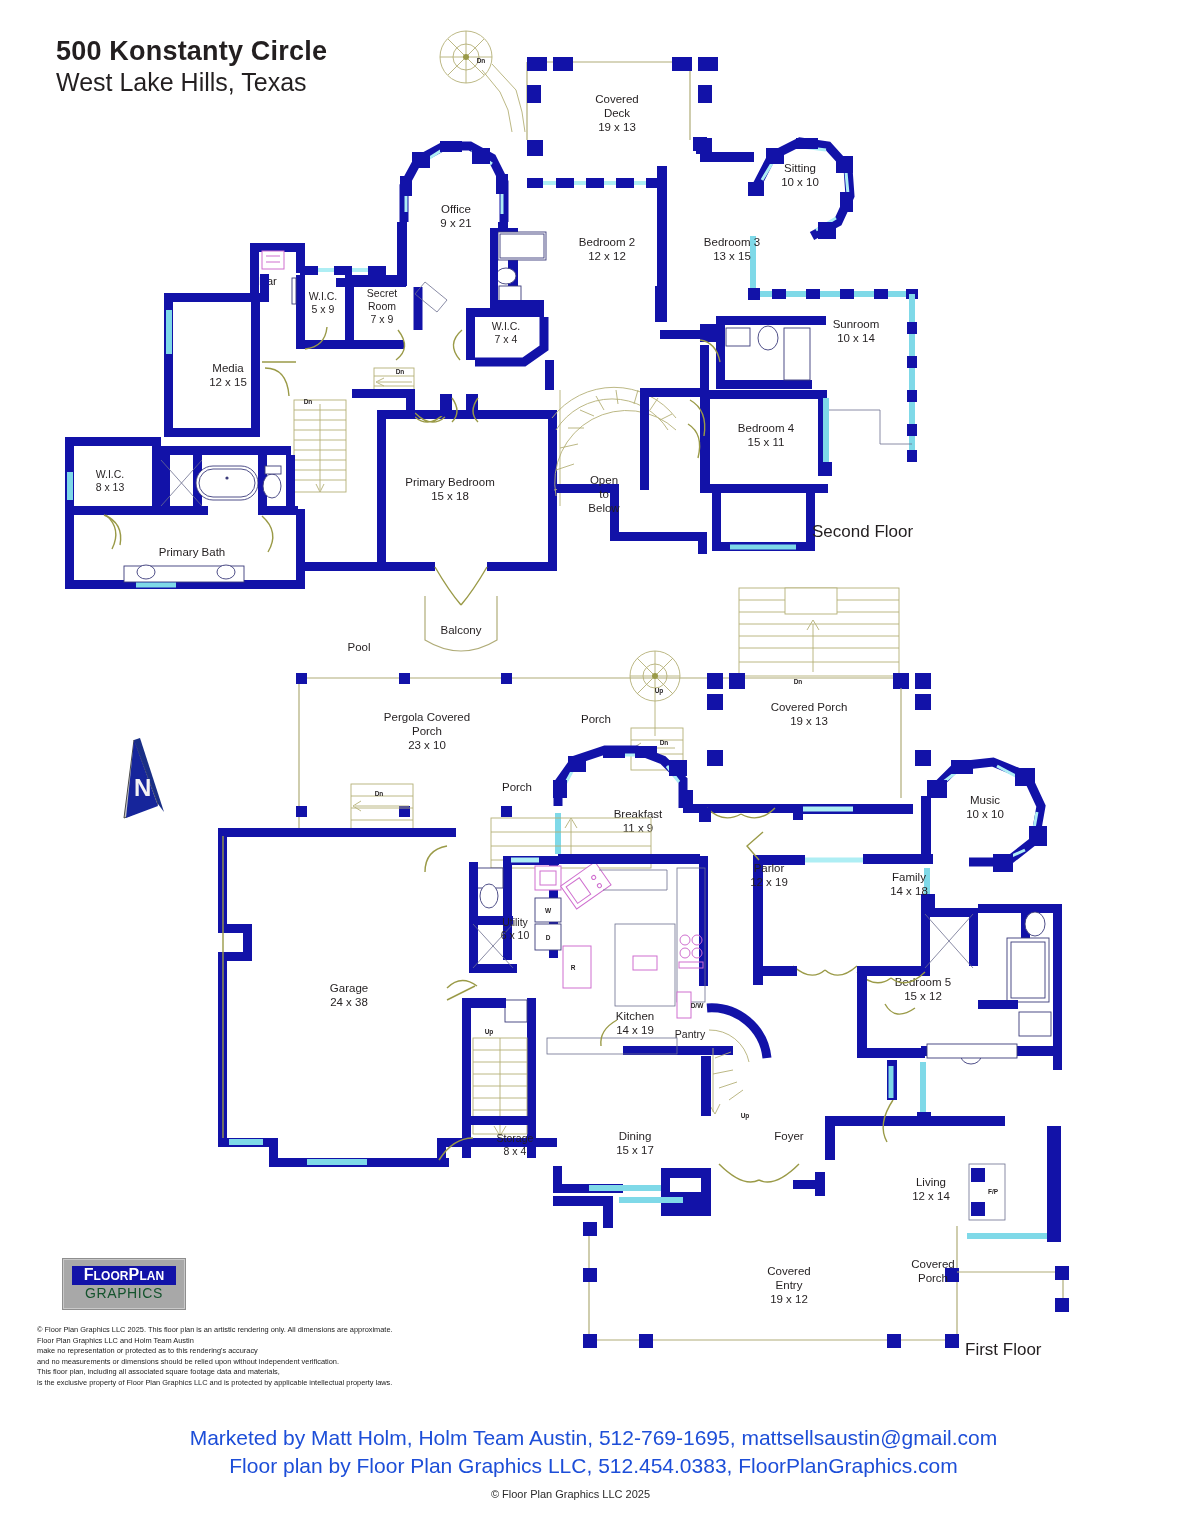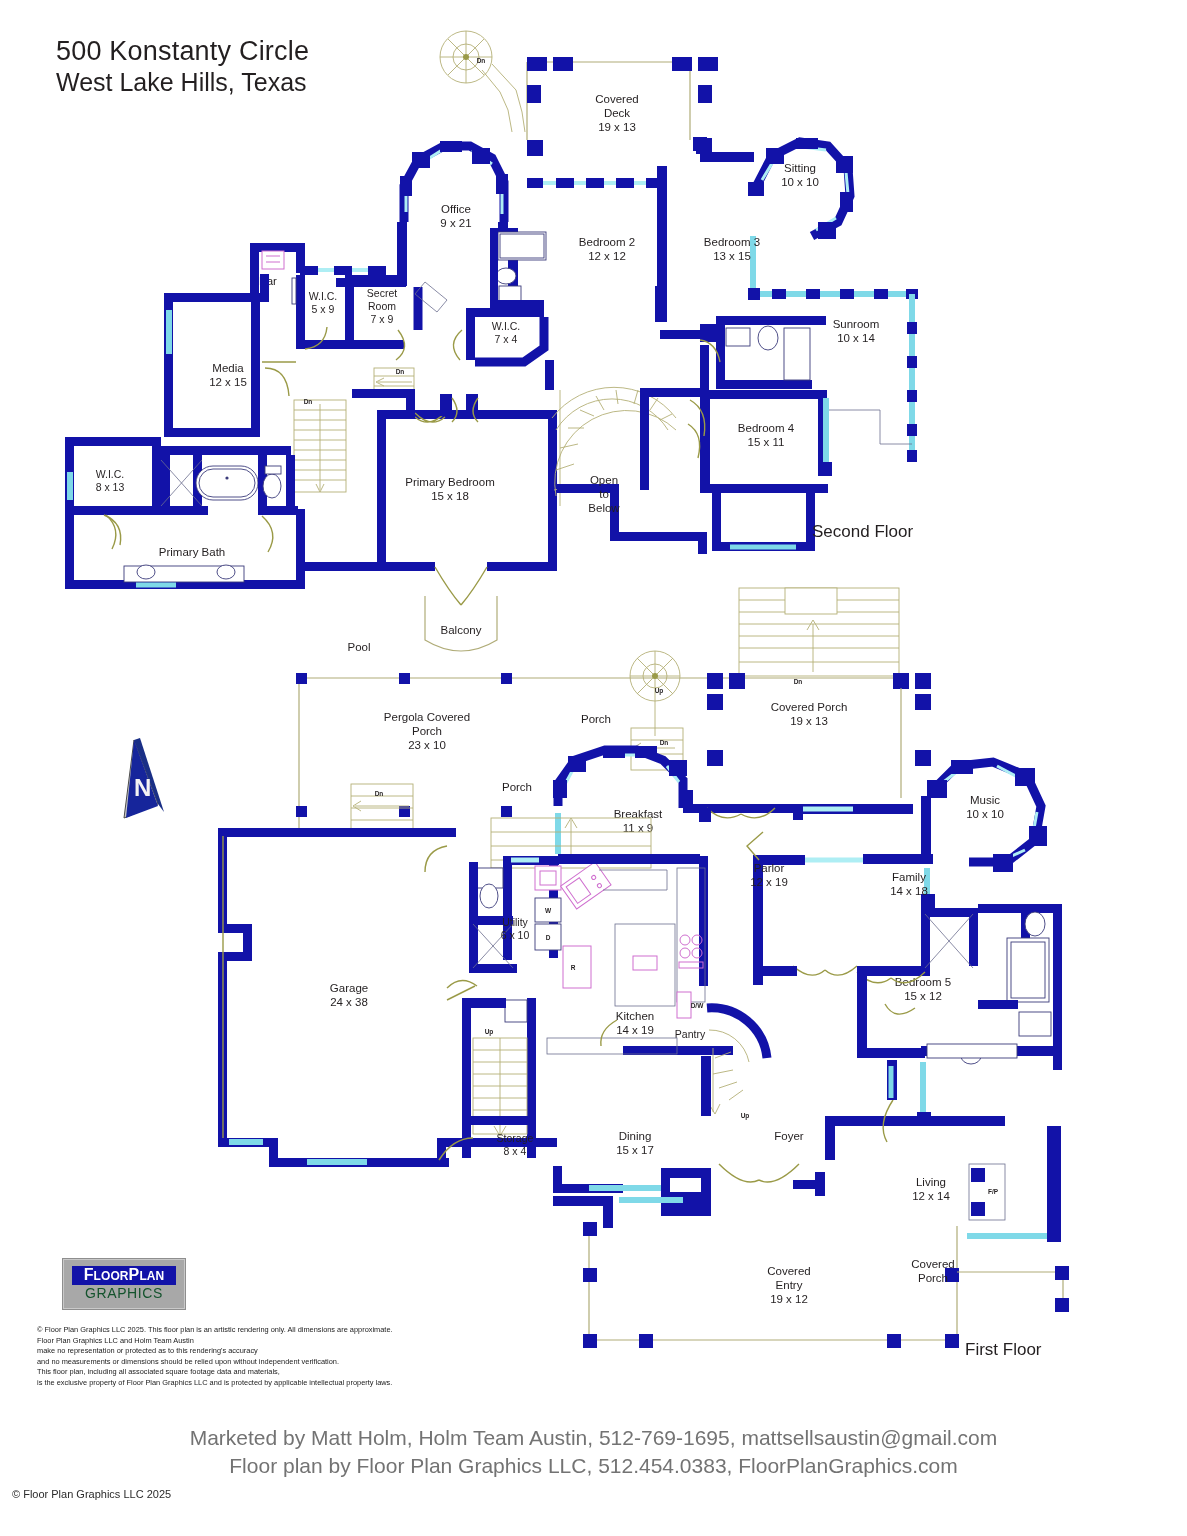--- a/index.html
+++ b/index.html
@@ -6,21 +6,21 @@
   html,body{margin:0;padding:0;background:#fff;}
   body{
     width:1187px;height:1536px;position:relative;overflow:hidden;
     font-family:"Liberation Sans","DejaVu Sans",sans-serif;
     color:#231f20;
   }
   .abs{position:absolute;}
 
   
   #title-block{left:56px;top:36px;width:520px;}
-  #title-block .line1{font-size:27px;font-weight:normal;letter-spacing:.2px;line-height:1.15;}
+  #title-block .line1{font-size:27px;font-weight:bold;letter-spacing:.2px;line-height:1.15;}
   #title-block .line2{font-size:25px;font-weight:normal;line-height:1.25;}
 
   
   #second-floor-plan{left:0;top:0;width:1187px;height:680px;}
   #first-floor-plan{left:0;top:568px;width:1115px;height:820px;padding-left:7px;}
   svg{display:block;overflow:visible;}
 
   
   .rlabel{font-family:"Liberation Sans","DejaVu Sans",sans-serif;font-size:11.5px;fill:#231f20;text-anchor:middle;}
   .rlabel.small{font-size:10.5px;}
@@ -52,22 +52,22 @@
             font-family:"Liberation Sans","DejaVu Sans",sans-serif;}
   #logo .l1 .sm{font-size:12px;}
   #logo .l2{color:#14532d;font-size:14px;font-weight:normal;letter-spacing:.6px;line-height:1.2;}
 
   
   #disclaimer{left:37px;top:1325px;width:640px;font-size:7.4px;line-height:1.42;color:#1a1a1a;}
   #disclaimer .b{font-weight:normal;}
 
   
   #footer{left:0;top:1424px;width:1187px;text-align:center;}
-  #footer .f1,#footer .f2{font-size:21px;line-height:1.35;color:#737373;}
-  #copyright{left:0;top:1488px;width:1141px;text-align:left;font-size:11px;color:#2b2b2b;padding-left:12px;}
+  #footer .f1,#footer .f2{font-size:21px;line-height:1.35;color:#1d4ed8;}
+  #copyright{left:0;top:1488px;width:1141px;text-align:center;font-size:11px;color:#2b2b2b;}
 </style>
 </head>
 <body>
 
 <div class="abs" id="title-block">
   <div class="line1">500 Konstanty Circle</div>
   <div class="line2">West Lake Hills, Texas</div>
 </div>
 
 <div class="abs" id="second-floor-plan">

